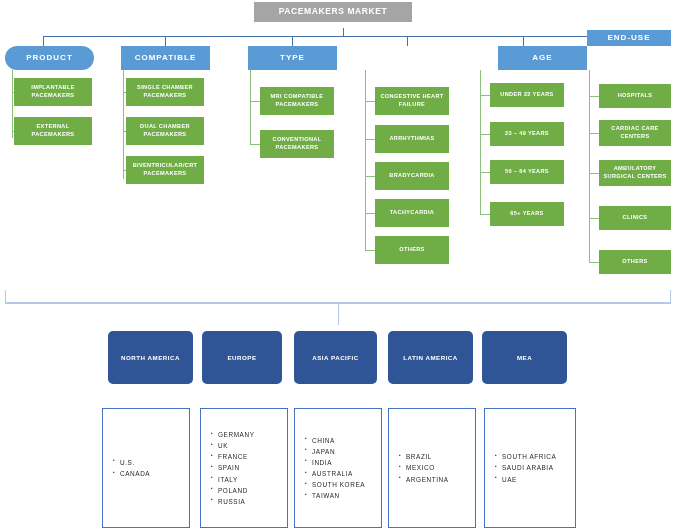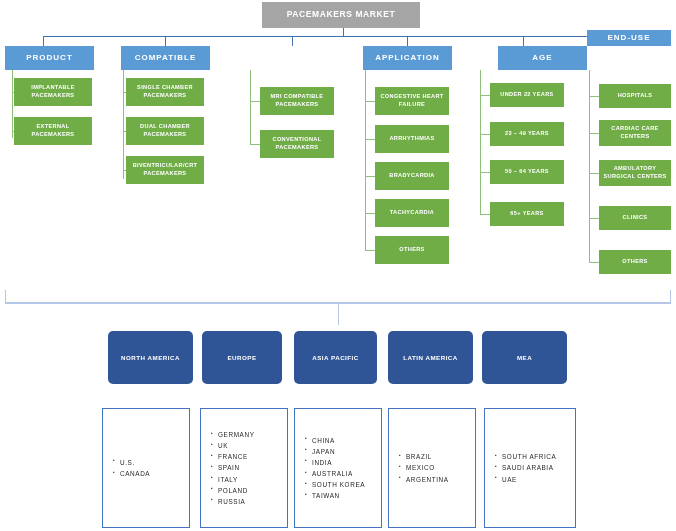--- a/index.html
+++ b/index.html
@@ -81,36 +81,36 @@
     content:"\25AA";
     position:absolute;left:0;top:-0.5px;
     font-size:5px;color:#404040;
   }
 </style>
 </head>
 <body>
 
 <div id="stage">
 
-  <div class="abs root-box" style="left:262px;top:2px;width:158px;height:26px;">
+  <div class="abs root-box" style="left:254px;top:2px;width:158px;height:20px;">
     <span>PACEMAKERS MARKET</span>
   </div>
 
   <div class="abs c-dark-v" style="left:343px;top:28px;width:1px;height:8px;"></div>
 
   <div class="abs c-dark-h" style="left:43px;top:36px;width:589px;height:1px;"></div>
 
   <div class="abs c-dark-v" style="left:43px;top:36px;height:10px;"></div>
   <div class="abs c-dark-v" style="left:165px;top:36px;height:10px;"></div>
   <div class="abs c-dark-v" style="left:292px;top:36px;height:10px;"></div>
   <div class="abs c-dark-v" style="left:407px;top:36px;height:10px;"></div>
   <div class="abs c-dark-v" style="left:523px;top:36px;height:10px;"></div>
   <div class="abs c-dark-v" style="left:632px;top:36px;height:10px;"></div>
 
-  <div class="abs seg-head" style="left:5px;top:46px;width:89px;height:24px;">
+  <div class="abs seg-head" style="left:5px;top:46px;width:89px;height:24px;border-radius:12px;">
     <span>PRODUCT</span>
   </div>
   <div class="abs c-green-v" style="left:12px;top:70px;height:68px;"></div>
   <div class="abs c-green-h" style="left:12px;top:92px;width:15px;"></div>
   <div class="abs leaf" style="left:14px;top:78px;width:78px;height:28px;">
     <span>IMPLANTABLE PACEMAKERS</span>
   </div>
   <div class="abs c-green-h" style="left:12px;top:131px;width:15px;"></div>
   <div class="abs leaf" style="left:14px;top:117px;width:78px;height:28px;">
     <span>EXTERNAL PACEMAKERS</span>
@@ -126,33 +126,33 @@
   </div>
   <div class="abs c-green-h" style="left:123px;top:131px;width:12px;"></div>
   <div class="abs leaf" style="left:126px;top:117px;width:78px;height:28px;">
     <span>DUAL CHAMBER PACEMAKERS</span>
   </div>
   <div class="abs c-green-h" style="left:123px;top:170px;width:12px;"></div>
   <div class="abs leaf" style="left:126px;top:156px;width:78px;height:28px;">
     <span>BIVENTRICULAR/CRT PACEMAKERS</span>
   </div>
 
+  <div class="abs seg-head" style="left:248px;top:46px;width:89px;height:24px;">
+    <span>TYPE</span>
+  </div>
   <div class="abs c-green-v" style="left:250px;top:70px;height:74px;"></div>
   <div class="abs c-green-h" style="left:250px;top:101px;width:12px;"></div>
   <div class="abs leaf" style="left:260px;top:87px;width:74px;height:28px;">
     <span>MRI COMPATIBLE PACEMAKERS</span>
   </div>
   <div class="abs c-green-h" style="left:250px;top:144px;width:12px;"></div>
   <div class="abs leaf" style="left:260px;top:130px;width:74px;height:28px;">
     <span>CONVENTIONAL PACEMAKERS</span>
   </div>
 
-  <div class="abs seg-head" style="left:363px;top:46px;width:89px;height:24px;">
-    <span>APPLICATION</span>
-  </div>
   <div class="abs c-green-v" style="left:365px;top:70px;height:180px;"></div>
   <div class="abs c-green-h" style="left:365px;top:101px;width:12px;"></div>
   <div class="abs leaf" style="left:375px;top:87px;width:74px;height:28px;">
     <span>CONGESTIVE HEART FAILURE</span>
   </div>
   <div class="abs c-green-h" style="left:365px;top:139px;width:12px;"></div>
   <div class="abs leaf" style="left:375px;top:125px;width:74px;height:28px;">
     <span>ARRHYTHMIAS</span>
   </div>
   <div class="abs c-green-h" style="left:365px;top:176px;width:12px;"></div>

